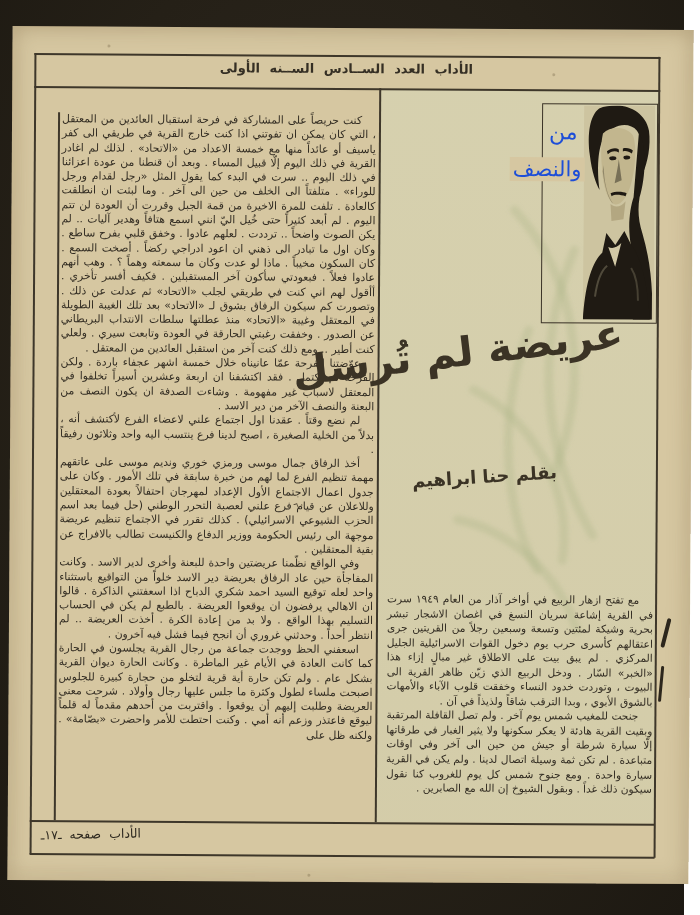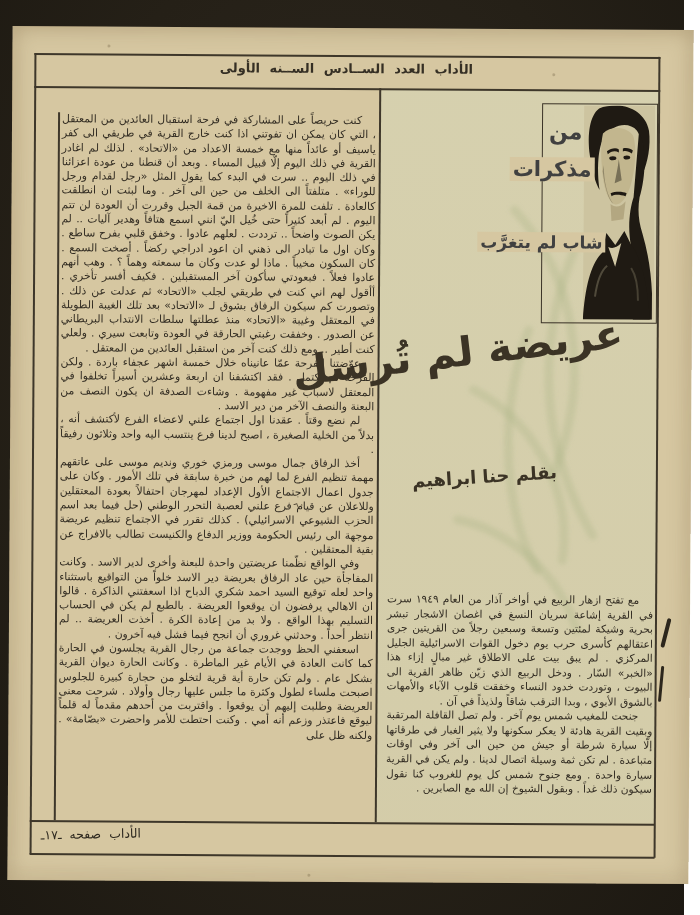--- a/index.html
+++ b/index.html
@@ -17,21 +17,21 @@
   .header-line{position:absolute;left:22px;top:33px;width:624px;text-align:center;
         font-size:13px;font-weight:bold;color:#352f24;word-spacing:5px;letter-spacing:.2px;}
   .colL{position:absolute;left:50px;top:86px;width:314px;color:#322c22;
         font-size:10.8px;line-height:14.3px;text-align:justify;}
   .colL p,.colR p{margin:0;text-indent:14px;}
   .colR{position:absolute;left:378px;top:563px;width:266px;color:#322c22;
         font-size:10.6px;line-height:14.55px;text-align:justify;}
   .pframe{position:absolute;left:530px;top:74px;width:114px;height:218px;
         border:1.5px solid #3a3226;}
   .portrait{position:absolute;left:572px;top:76px;width:71px;height:214px;}
-  .kick{position:absolute;font-weight:bold;color:#404040;background:#d6c7a1;
+  .kick{position:absolute;font-weight:normal;color:#1d4ed8;background:#d6c7a1;
         padding:0 3px;white-space:nowrap;}
   .k1{left:534px;top:90px;font-size:22px;background:transparent;}
   .k2{left:498px;top:128px;font-size:21px;}
   .k3{left:466px;top:203px;font-size:17px;}
   .cal-title{position:absolute;left:362px;top:296px;width:246px;text-align:center;
         font-size:40px;font-weight:bold;color:#3b3325;transform:rotate(-7deg) scaleX(1.04);
         letter-spacing:-1px;white-space:nowrap;}
   .cal-byline{position:absolute;left:402px;top:437px;font-size:18px;font-weight:bold;
         color:#3b3325;transform:rotate(-4deg);white-space:nowrap;}
   .footer-label{position:absolute;left:33px;top:800px;font-size:12.5px;color:#2f2a20;
@@ -94,22 +94,21 @@
       <ellipse cx="43" cy="52" rx="3.4" ry="2" fill="#1f1a13"></ellipse>
       <path d="M35,54 L38,75 L31,78 C32,72 34,63 35,54 Z" fill="rgba(31,26,19,0.45)"></path>
       <path d="M27,88 C32,86 39,86 43,88 L42,91 C36,89 31,89 28,91 Z" fill="#1f1a13"></path>
       <path d="M27,99 L28,116 L40,114 L42,96 C38,102 31,103 27,99 Z" fill="#b3a781"></path>
       <path d="M0,215 C2,182 8,158 19,148 L23,128 L32,140 L41,126 L48,140 C58,152 65,182 67,215 Z" fill="#1f1a13"></path>
       <path d="M25,142 L32,162 L38,138 C33,143 29,144 25,142 Z" fill="#d2c9a6"></path>
       <path d="M12,192 C14,177 18,166 24,161" fill="none" stroke="rgba(210,200,166,0.28)" stroke-width="2"></path>
       <path d="M55,196 C55,181 52,169 48,163" fill="none" stroke="rgba(210,200,166,0.22)" stroke-width="2"></path>
     </svg>
     <span class="kick k1">من</span>
-    <span class="kick k2">مذكرات</span>
-    <span class="kick k3">شاب لم يتغرَّب</span>
+    <span class="kick k2">والنصف</span>
 
     <div class="cal-title">عريضة لم تُرسل</div>
     <div class="cal-byline">بقلم حنا ابراهيم</div>
 
     <div class="colR">
       <p>مع تفتح ازهار الربيع في أواخر آذار من العام ١٩٤٩ سرت في القرية إشاعة سريان النسغ في اغصان الاشجار تبشر بحرية وشيكة لمئتين وتسعة وسبعين رجلاً من القريتين جرى اعتقالهم كأسرى حرب يوم دخول القوات الاسرائيلية الجليل المركزي . لم يبق بيت على الاطلاق غير مبالٍ إزاء هذا «الخبر» السّار . ودخل الربيع الذي زيّن ظاهر القرية الى البيوت ، وتوردت خدود النساء وخفقت قلوب الآباء والأمهات بالشوق الأبوي ، وبدا الترقب شاقاً ولذيذاً في آن .</p>
       <p>جنحت للمغيب شمس يوم آخر . ولم تصل القافلة المرتقبة وبقيت القرية هادئة لا يعكر سكونها ولا يثير الغبار في طرقاتها إلّا سيارة شرطة أو جيش من حين الى آخر وفي اوقات متباعدة . لم تكن ثمة وسيلة اتصال لدينا . ولم يكن في القرية سيارة واحدة . ومع جنوح شمس كل يوم للغروب كنا نقول سيكون ذلك غداً . وبقول الشيوخ إن الله مع الصابرين .</p>
     </div>
 
     <div class="footer-label">الأداب  صفحه  ـ١٧ـ</div>

